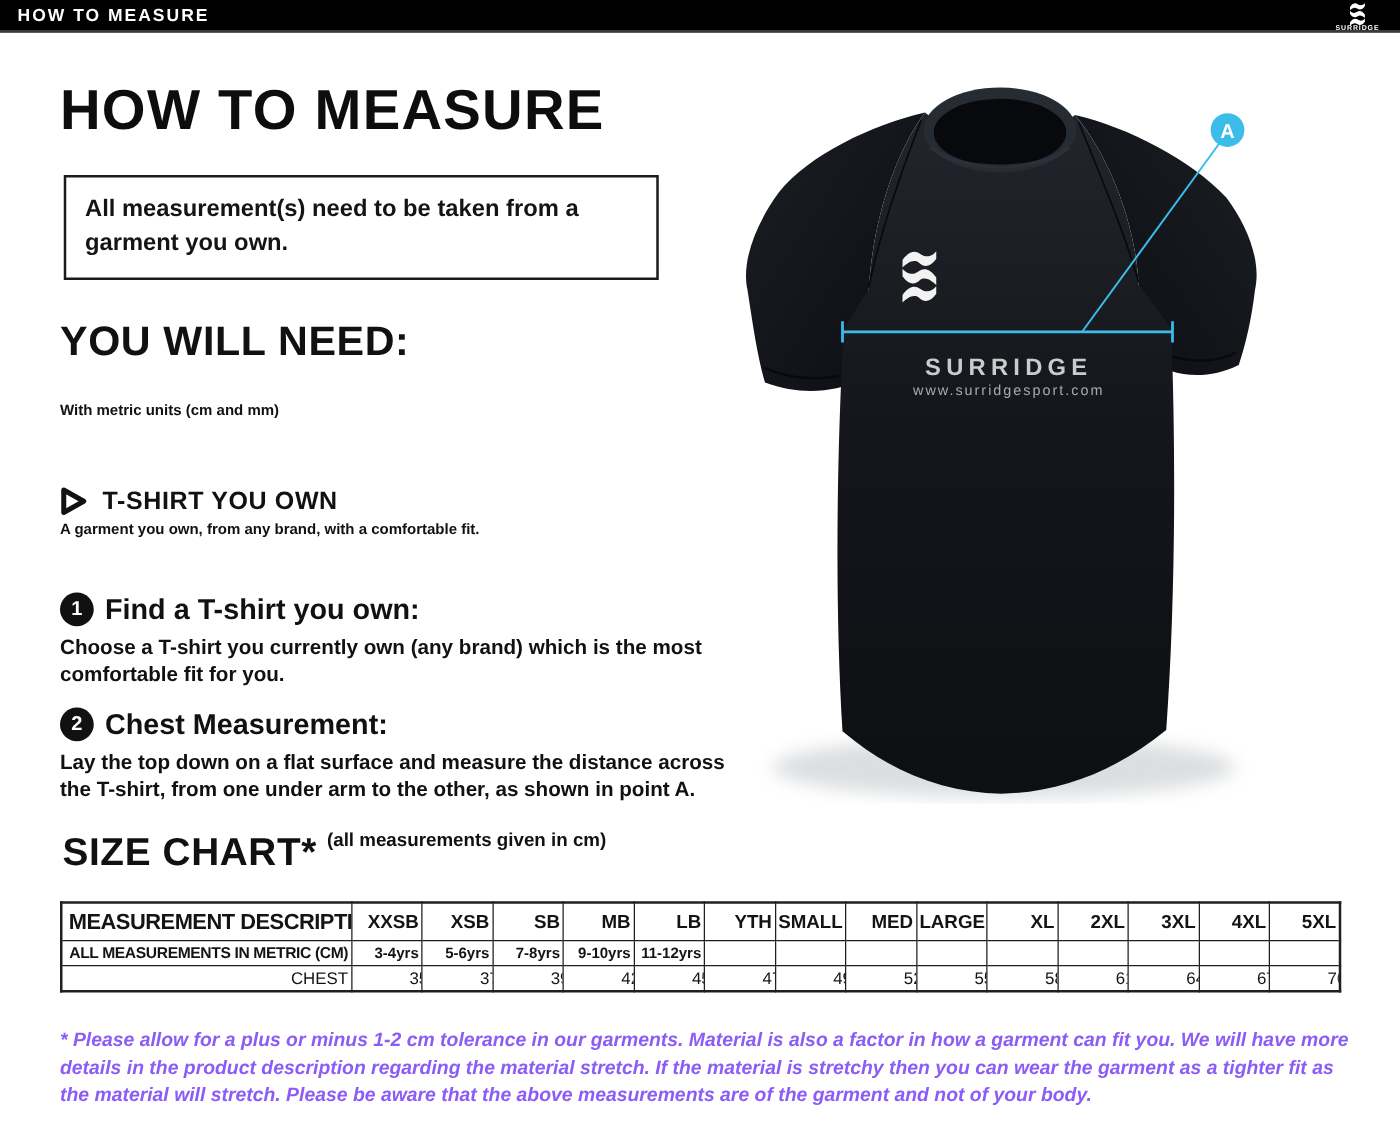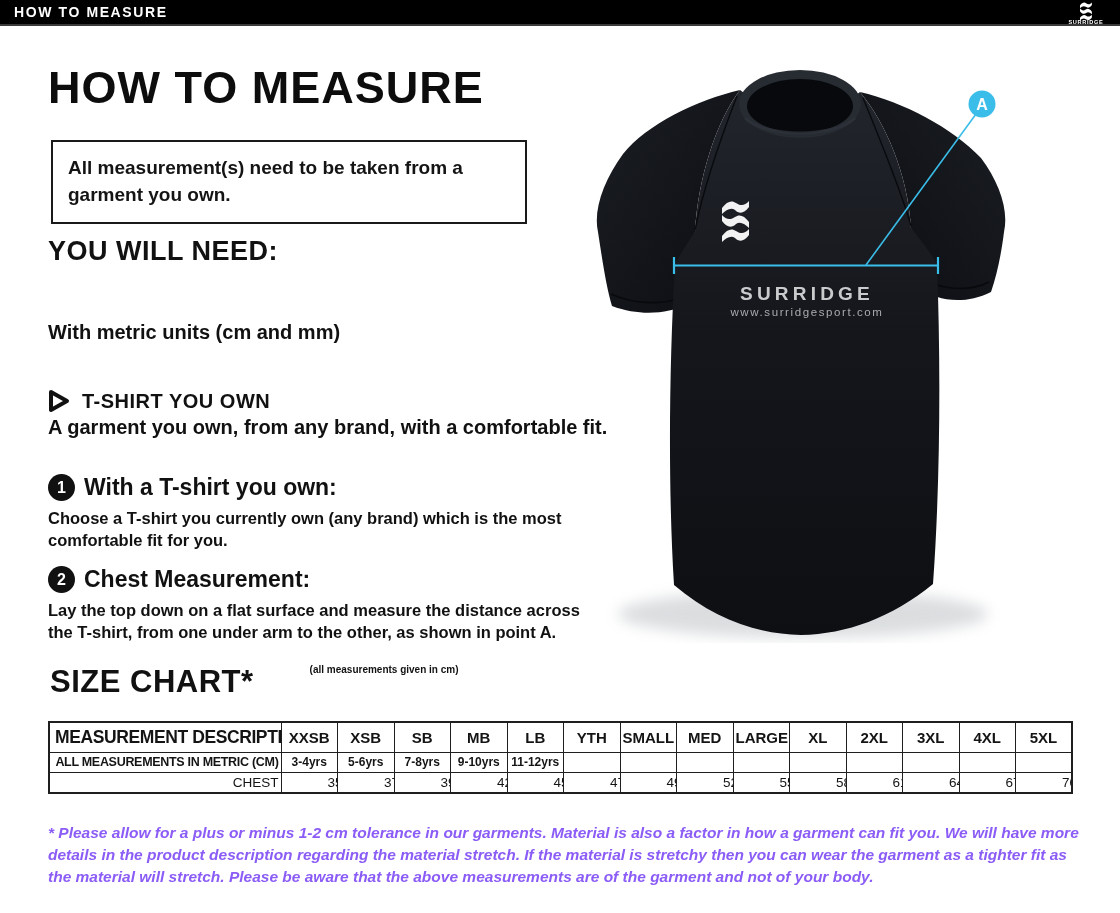--- a/index.html
+++ b/index.html
@@ -23,54 +23,54 @@
   .page-title {
     position:absolute; left:48px; top:62px; margin:0;
     font-size:45px; font-weight:bold; letter-spacing:1px; color:#0d0d0d;
   }
   .note-box {
     position:absolute; left:51px; top:140px; width:476px;
     border:2px solid #1a1a1a; padding:13px 15px;
     font-size:19px; font-weight:bold; line-height:1.42; color:#141414;
   }
   .need-heading {
-    position:absolute; left:48px; top:236px; margin:0;
-    font-size:27px; font-weight:bold; letter-spacing:0.5px;
+    position:absolute; left:48px; top:254px; margin:0;
+    font-size:33px; font-weight:bold; letter-spacing:0.5px;
   }
   .need-item { position:absolute; left:48px; }
   .need-item.item-0 { top:318px; }
   .need-item.item-1 { top:389px; }
   .need-title-row { display:flex; align-items:center; gap:12px; }
   .need-title { font-size:20px; font-weight:bold; letter-spacing:0.5px; }
-  .need-desc { font-size:20px; font-weight:bold; margin-top:3px; }
+  .need-desc { font-size:12px; font-weight:bold; margin-top:3px; }
 
   .step { position:absolute; left:48px; width:534px; }
   .step.step-0 { top:474px; }
   .step.step-1 { top:566px; }
   .step-head { display:flex; align-items:center; gap:9px; }
   .step-num {
     width:27px; height:27px; border-radius:50%; background:#111; color:#fff;
     font-weight:bold; font-size:16px; display:flex; align-items:center; justify-content:center;
     flex:0 0 27px;
   }
   .step-title { font-size:23px; font-weight:bold; }
   .step-desc { margin-top:7px; font-size:16.5px; font-weight:bold; line-height:1.33; }
 
   
   .sc-heading { position:absolute; left:50px; top:664px; display:flex; align-items:flex-start; gap:8px; }
   .sc-title { font-size:31px; font-weight:bold; letter-spacing:0.5px; }
-  .sc-sub { font-size:10px; font-weight:bold;margin-left:48px; }
+  .sc-sub { font-size:15px; font-weight:bold; }
 
   table.size-table {
     position:absolute; left:48px; top:721px; width:1025px;
     border-collapse:collapse; table-layout:fixed; background:#fff;
     border:2px solid #1f1f1f;
   }
   .size-table th, .size-table td {
-    border:1.5px solid #1f1f1f; text-align:center; padding:0 2px;
+    border:1.5px solid #1f1f1f; text-align:right; padding:0 2px;
     overflow:hidden; white-space:nowrap; color:#141414;
   }
   .size-table th { height:30px; font-size:15px; font-weight:bold; }
   .size-table th.desc-col {
     width:232px; text-align:left; font-size:17.5px; padding-left:5px; letter-spacing:-0.4px;
   }
   .size-table tr.age-row td { height:20px; font-size:12px; font-weight:bold; }
   .size-table tr.age-row td.row-label { font-size:12.5px; letter-spacing:-0.3px; }
   .size-table tr.chest-row td { height:21px; font-size:13.5px; font-weight:normal;padding-left:46px; }
   .size-table td.row-label { text-align:right; padding-left:5px; }
@@ -118,21 +118,21 @@
       <polygon points="3,3 19,12 3,21" fill="#ffffff" stroke="#111" stroke-width="4" stroke-linejoin="round"></polygon>
     </svg>
     <span class="need-title">T-SHIRT YOU OWN</span>
   </div>
   <div class="need-desc">A garment you own, from any brand, with a comfortable fit.</div>
 </div>
 
 <div class="step step-0">
   <div class="step-head">
     <span class="step-num">1</span>
-    <span class="step-title">With a T-shirt you own:</span>
+    <span class="step-title">Find a T-shirt you own:</span>
   </div>
   <div class="step-desc">Choose a T-shirt you currently own (any brand) which is the most comfortable fit for you.</div>
 </div>
 
 <div class="step step-1">
   <div class="step-head">
     <span class="step-num">2</span>
     <span class="step-title">Chest Measurement:</span>
   </div>
   <div class="step-desc">Lay the top down on a flat surface and measure the distance across the T-shirt, from one under arm to the other, as shown in point A.</div>

